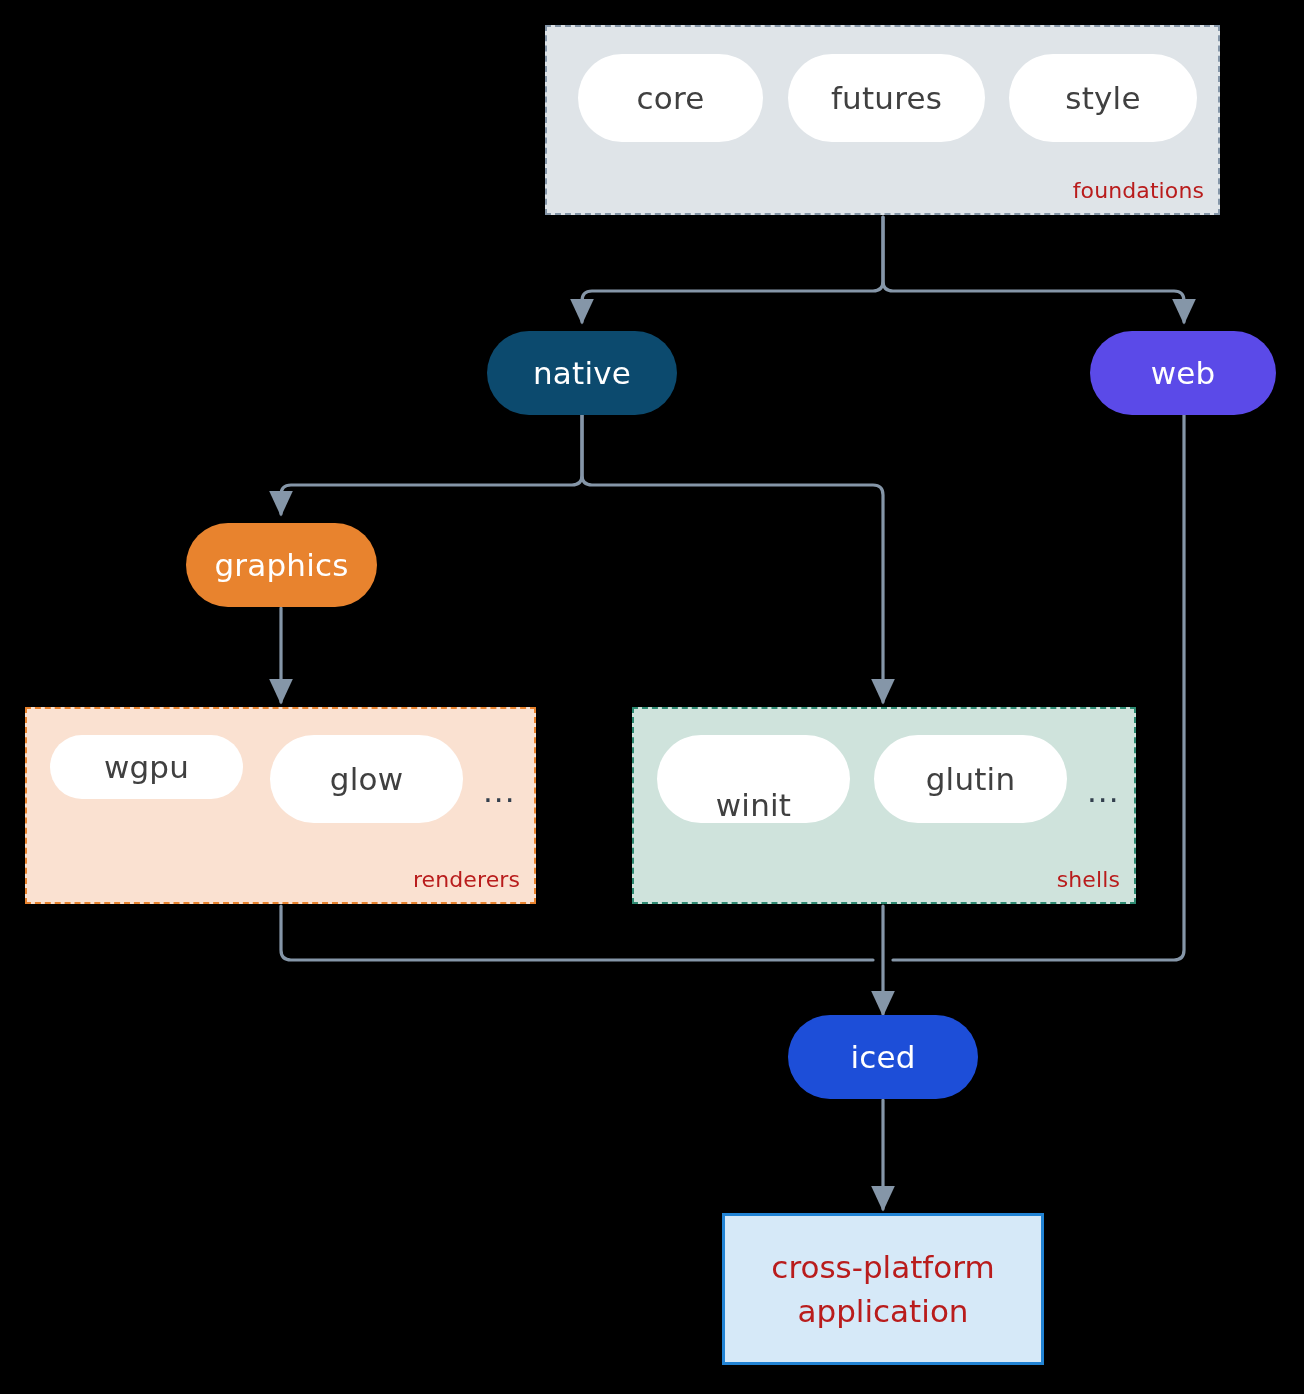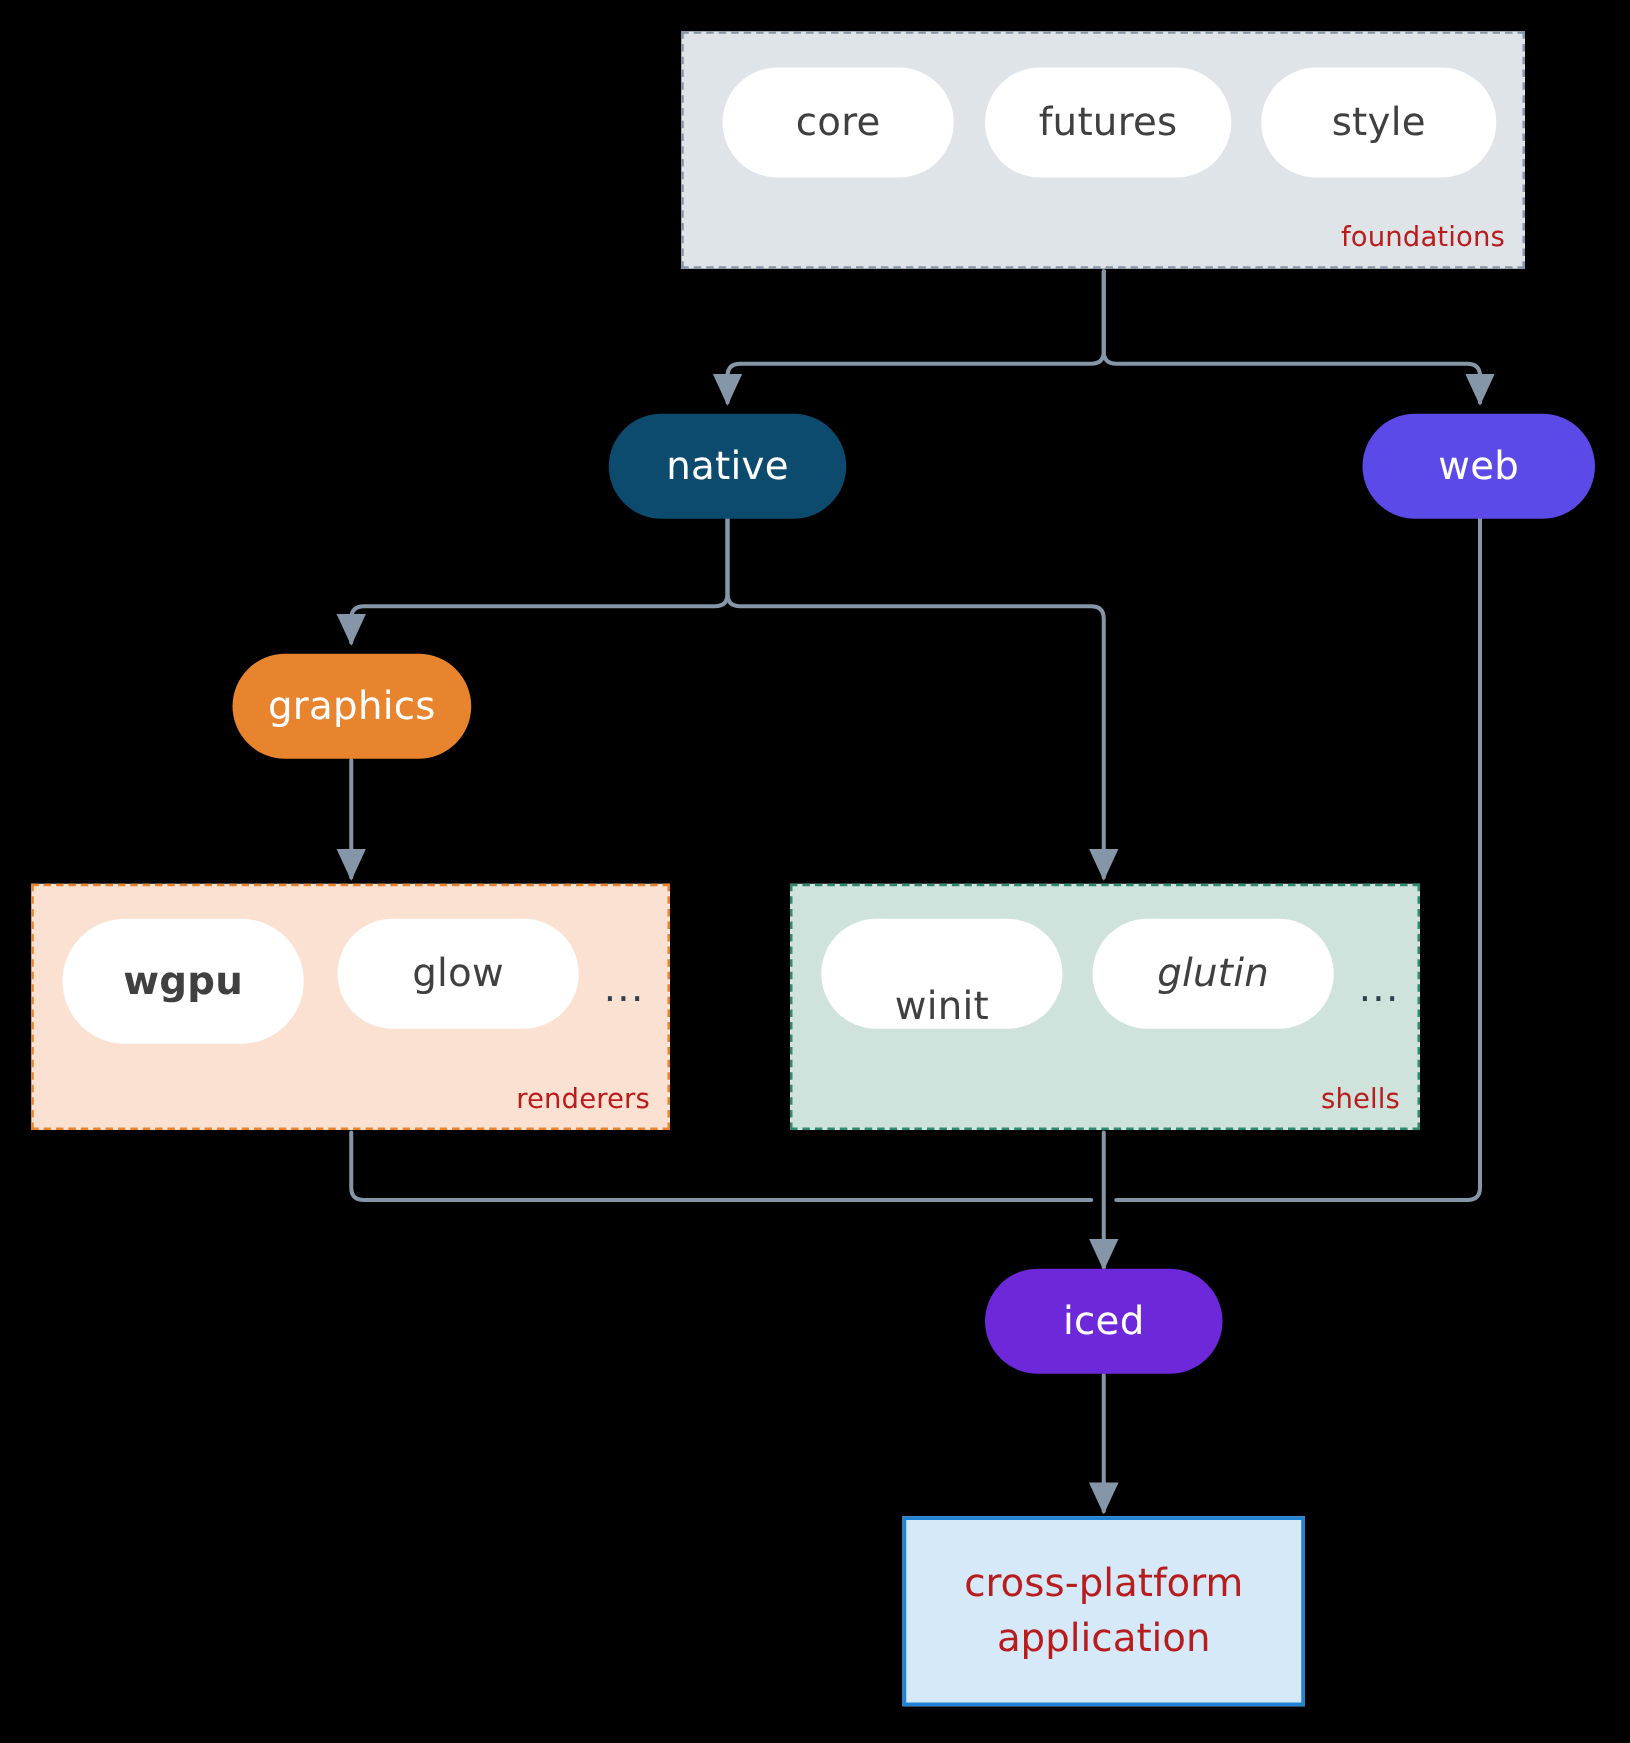--- a/index.html
+++ b/index.html
@@ -98,21 +98,21 @@
     align-items: center;
     justify-content: center;
     color: #ffffff;
     font-size: 31px;
     letter-spacing: 0.2px;
     white-space: nowrap;
   }
   .node-native  { background: #0c4a6e; }
   .node-web     { background: #5b4ae8; }
   .node-graphics{ background: #e8832e; }
-  .node-iced    { background: #6d28d9; }
+  .node-iced    { background: #1d4ed8; }
 
   
   .rect-node {
     position: absolute;
     box-sizing: border-box;
     background: #d6e9f8;
     border: 3px solid #2183d4;
     display: flex;
     flex-direction: column;
     align-items: center;
@@ -175,35 +175,35 @@
 
   <div class="node node-web" style="left:1090px; top:331px; width:186px; height:84px;">
     <span>web</span>
   </div>
 
   <div class="node node-graphics" style="left:186px; top:523px; width:191px; height:84px;">
     <span>graphics</span>
   </div>
 
   <div class="cluster cluster-renderers">
-    <div class="pill" style="left:23px; top:26px; width:193px; height:100px;font-weight:bold;">
+    <div class="pill" style="left:23px; top:26px; width:193px; height:64px;">
       <span>wgpu</span>
     </div>
     <div class="pill" style="left:243px; top:26px; width:193px; height:88px;">
       <span>glow</span>
     </div>
     <div class="ellipsis" style="left:456px; top:67px;">...</div>
     <div class="cluster-label">renderers</div>
   </div>
 
   <div class="cluster cluster-shells">
     <div class="pill" style="left:23px; top:26px; width:193px; height:88px;align-items:flex-end;">
       <span>winit</span>
     </div>
-    <div class="pill" style="left:240px; top:26px; width:193px; height:88px;font-style:italic;">
+    <div class="pill" style="left:240px; top:26px; width:193px; height:88px;">
       <span>glutin</span>
     </div>
     <div class="ellipsis" style="left:453px; top:67px;">...</div>
     <div class="cluster-label">shells</div>
   </div>
 
   <div class="node node-iced" style="left:788px; top:1015px; width:190px; height:84px;">
     <span>iced</span>
   </div>
 

